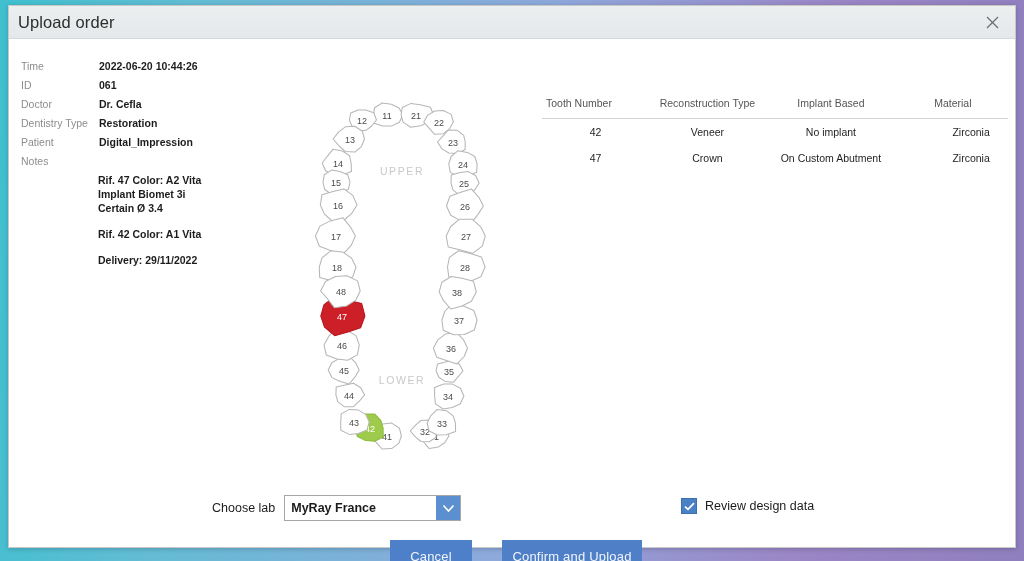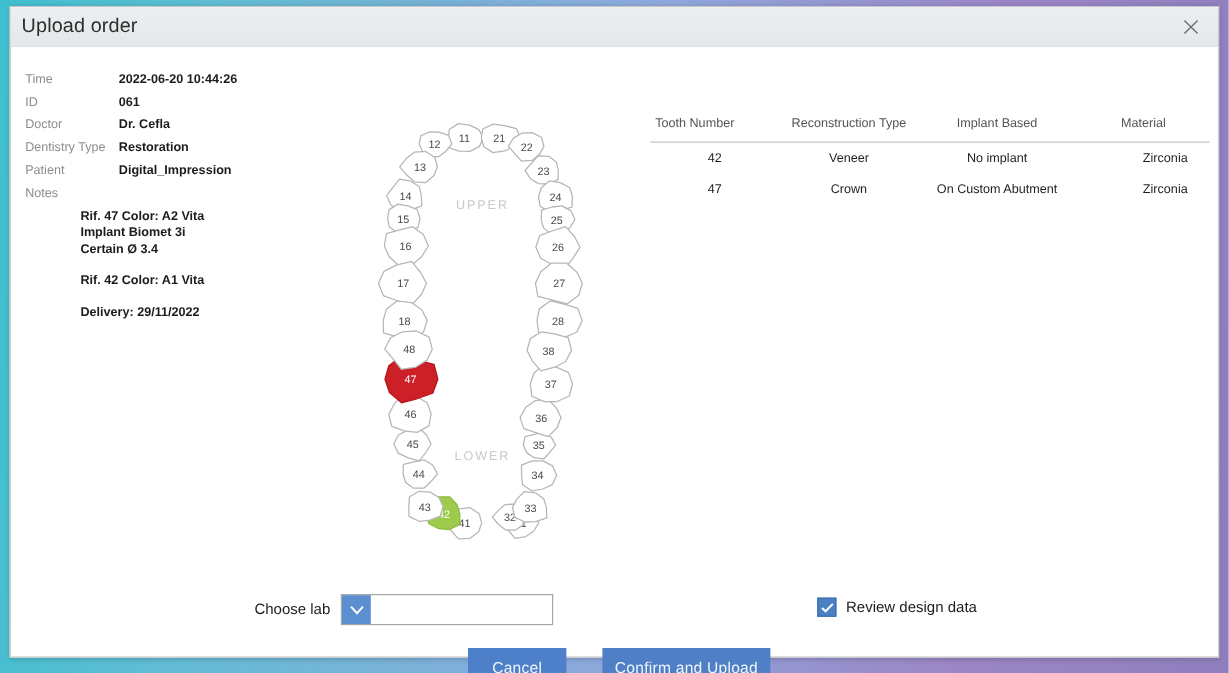--- a/index.html
+++ b/index.html
@@ -47,21 +47,21 @@
 
   
   #info { position: absolute; left: 12px; top: 20px; width: 235px; }
   .info-row { display: flex; margin-bottom: 4px; line-height: 15px; }
   .info-label {
     width: 78px; flex: 0 0 78px;
     font-size: 10.5px; color: #8d8d8d;
   }
   .info-value { font-size: 10.5px; color: #1c1c1c; font-weight: bold; }
   #notes-block {
-    margin-left: 46px; margin-top: 4px;
+    margin-left: 77px; margin-top: 4px;
     font-size: 10.5px; color: #1c1c1c; font-weight: bold; line-height: 14px;
   }
   .note-para { margin-bottom: 12px; }
   .note-para:last-child { margin-bottom: 0; }
 
   
   #chart { position: absolute; left: 296px; top: 55px; width: 200px; height: 360px; }
   #chart svg { display: block; }
   .tooth-shape { fill: #ffffff; stroke: #b6b6b6; stroke-width: 1.05; }
   .tooth-shape.sel-red { fill: #cc1f27; stroke: #b7151d; }
@@ -357,20 +357,21 @@
             <td>On Custom Abutment</td>
             <td>Zirconia</td>
           </tr>
         </tbody>
       </table>
     </div>
 
     <div id="lab-row">
       <span id="lab-label">Choose lab</span>
       <div id="lab-select">
+        <span id="lab-value">MyRay France</span>
         <span id="lab-arrow">
           <svg width="13" height="9" viewBox="0 0 13 9" aria-hidden="true">
             <path d="M1.5 1.5 L6.5 7 L11.5 1.5" fill="none" stroke="#ffffff" stroke-width="1.6"></path>
           </svg>
         </span>
       </div>
     </div>
 
     <div id="review-row">
       <span id="review-box">

